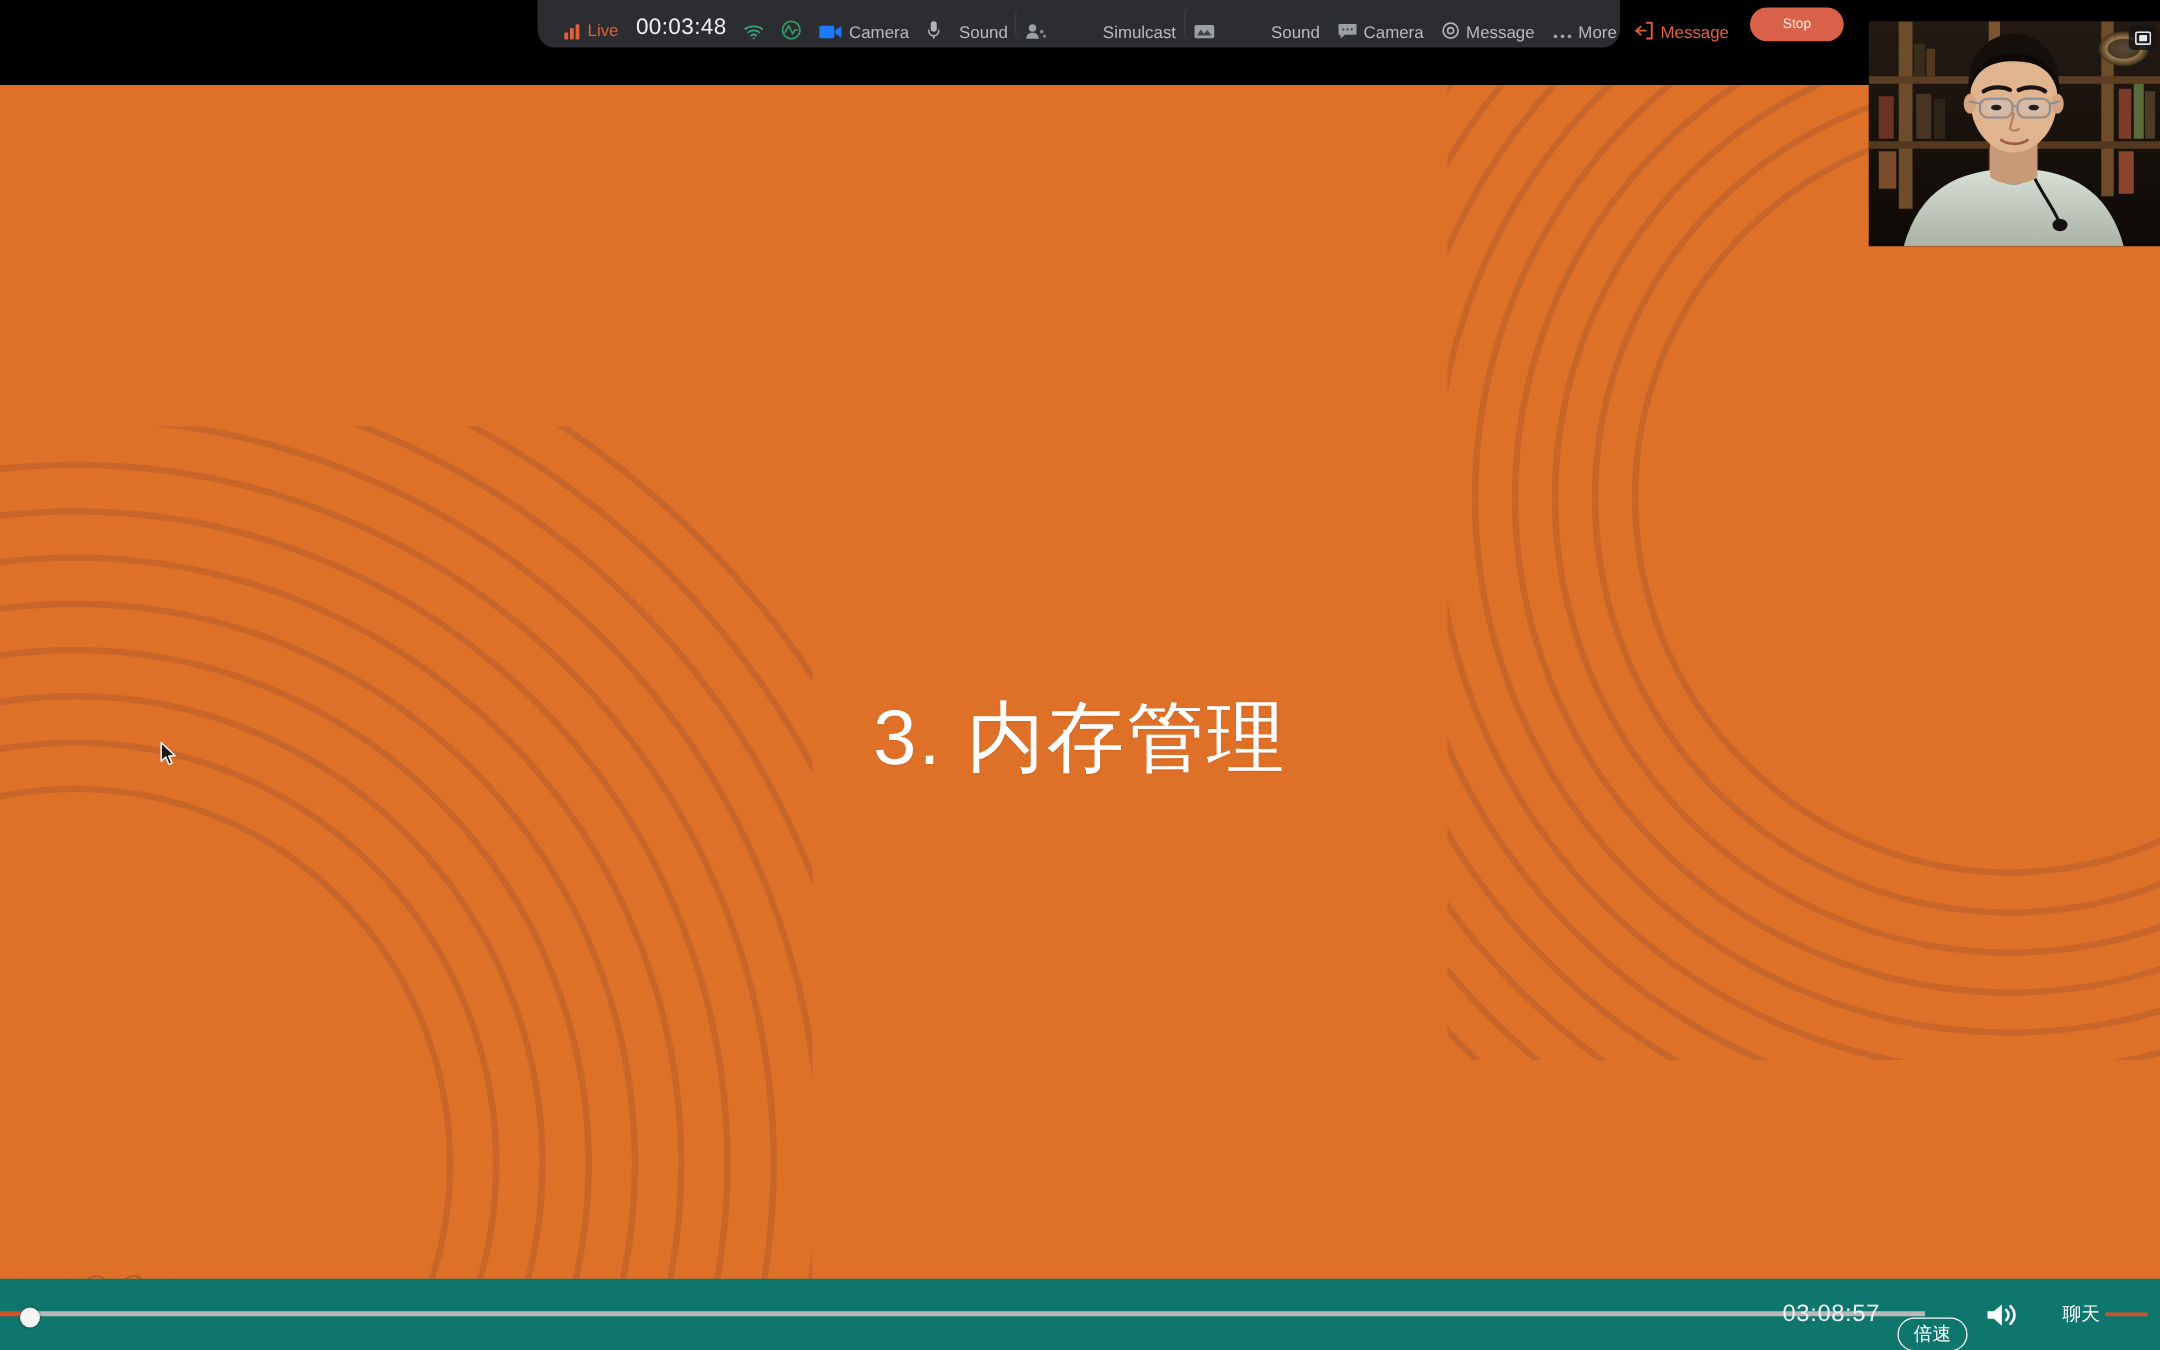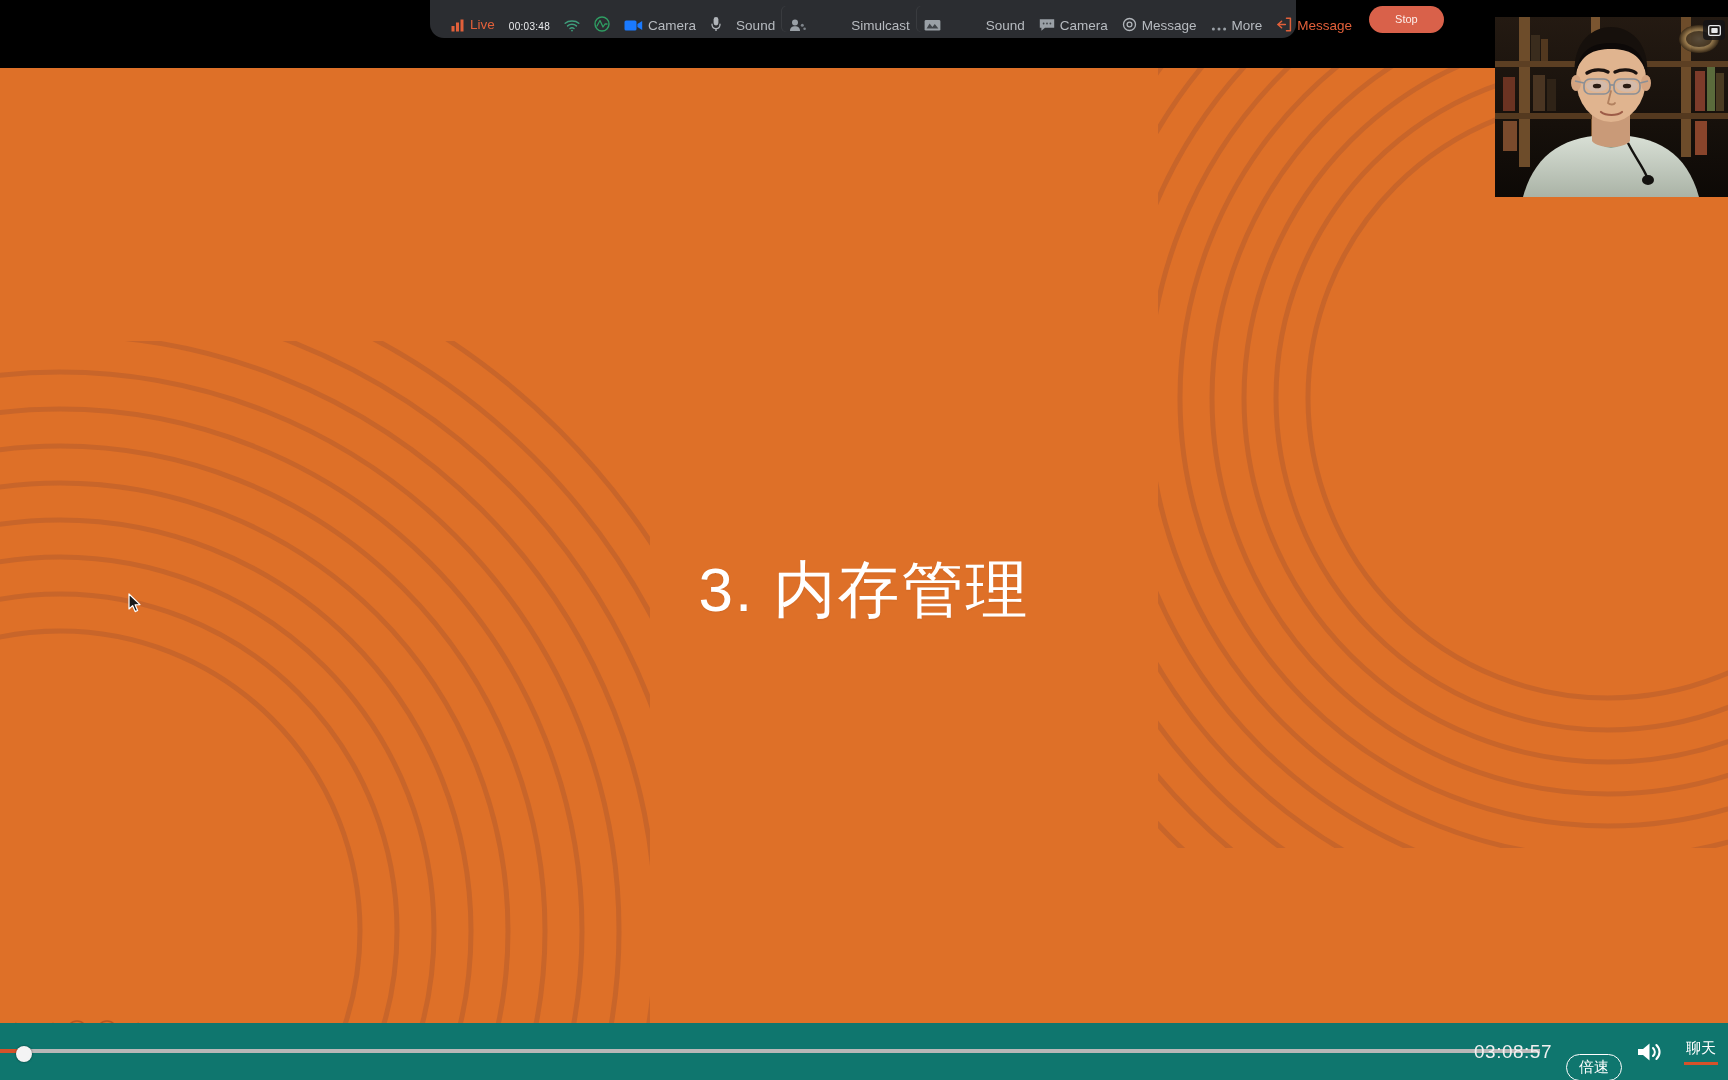--- a/index.html
+++ b/index.html
@@ -44,21 +44,21 @@
   }
   .tb-item{
     display:flex; align-items:flex-end; gap:5px;
     height:26px; padding:0 7px;
     color:#b7bbc0; font-size:13.5px; white-space:nowrap;
     border-radius:5px; cursor:default;
   }
   .tb-item.sep{ box-shadow:-1px 0 0 rgba(255,255,255,.07);gap:45px; }
   .tb-label{ line-height:1; }
   .tb-live{ color:#e2603a; font-size:13.5px; font-weight:500; }
-  .tb-timer{ color:#eceef0; font-size:10px; font-weight:500; letter-spacing:.3px; }
+  .tb-timer{ color:#eceef0; font-size:18px; font-weight:500; letter-spacing:.3px; }
   .tb-unshare{ color:#e2603a; }
   #stop-button{
     margin-left:10px;
     background:#d9614a; color:#fdeeea;
     font-size:11px; font-weight:400;
     padding:0 26px; height:27px; line-height:27px;
     border:none; border-radius:14px; cursor:pointer;
     font-family:"Liberation Sans",sans-serif;
   }
   .tb-ico{ display:inline-block; line-height:0; }
@@ -111,23 +111,23 @@
   #time-display{ color:#f0f0f0; font-size:19px; letter-spacing:.5px; font-family:"Liberation Sans",sans-serif; }
   #speed-button{
     color:#ffffff; font-size:15px;
     border:1.6px solid #ffffff; border-radius:16px;
     padding:3px 12px; cursor:pointer;
     font-family:"Liberation Sans","DejaVu Sans",sans-serif;
     margin-top:31px;
   }
   #volume-button{ cursor:pointer; line-height:0; }
   #chat-tab{
-    display:flex; flex-direction:column; align-items:center; gap:4px;
+    display:flex; flex-direction:row; align-items:center; gap:4px;
     color:#ffffff; font-size:15px; cursor:pointer;
-    padding:0 4px; margin-left:2px;
+    padding:0 4px; margin-left:16px;
   }
   #chat-underline{ width:34px; height:3px; background:#d4522a; }
 
   
   #mouse-cursor{
     position:absolute; left:128px; top:593px; width:14px; height:20px;
     z-index:60; pointer-events:none;
   }
 </style>
 </head>

